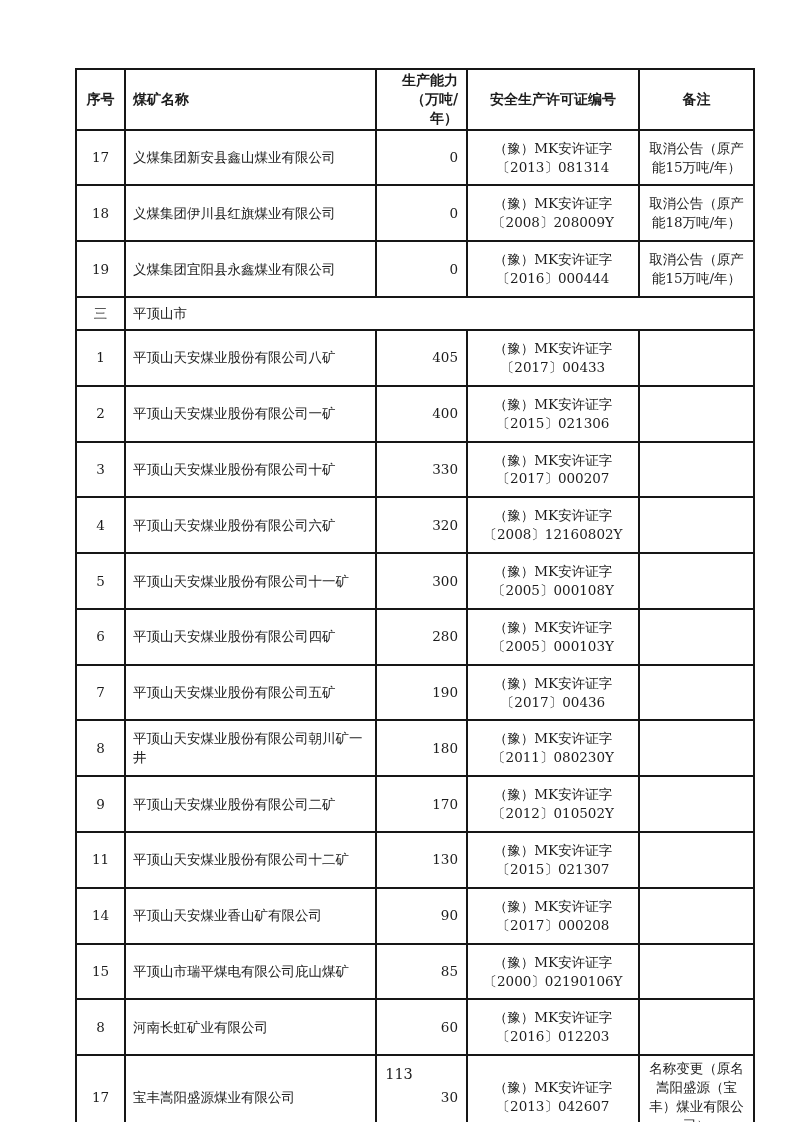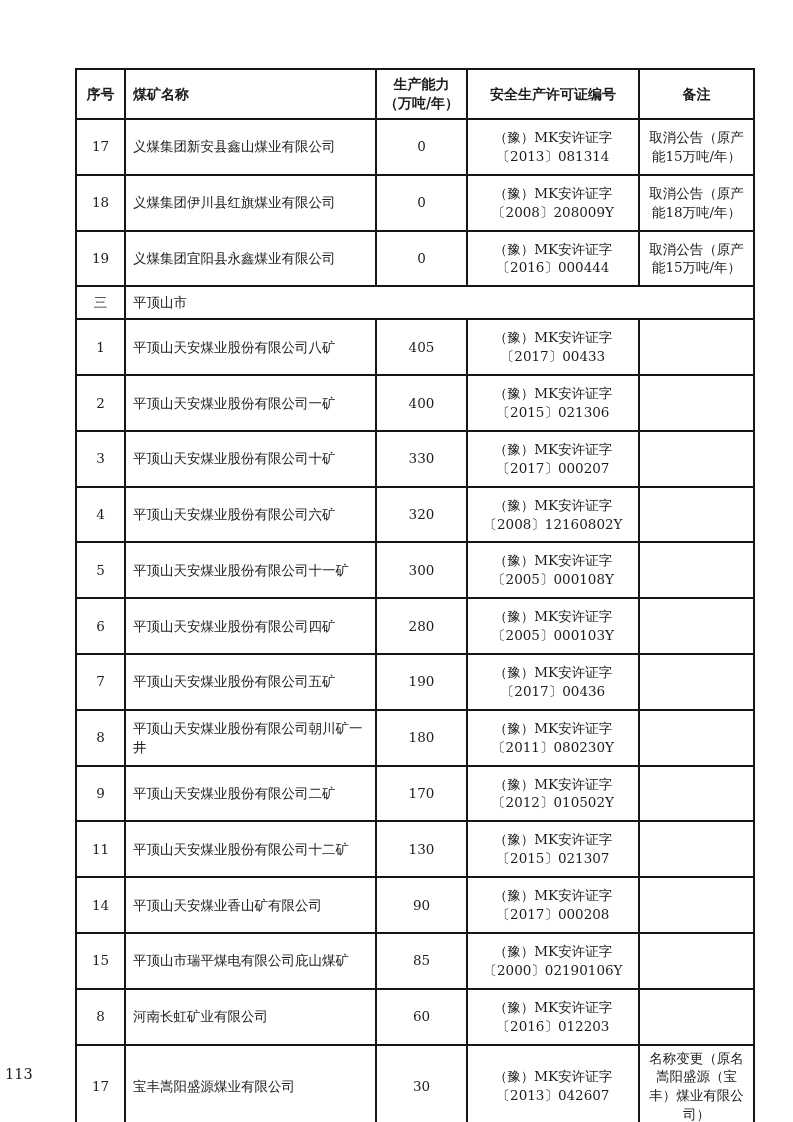--- a/index.html
+++ b/index.html
@@ -31,29 +31,29 @@
     height: 50px;
     text-align: center;
     padding: 2px 1px;
   }
   tbody tr.data-row { height: 42px; }
   tbody tr.section-row { height: 33px; }
   td { font-size: 13.5px; line-height: 1.4; }
 
   .c-num   { width: 49px;  text-align: center; padding: 1px 0; }
   .c-name  { width: 251px; text-align: left;   padding: 2px 7px; }
-  .c-cap   { width: 91px;  text-align: center; padding: 1px 2px; }
+  .c-cap   { width: 91px;  text-align: right; padding: 1px 8px; }
   .c-lic   { width: 172px; text-align: center; padding: 8px 5px; }
   .c-rem   { width: 115px; text-align: center; padding: 3px 4px; }
   .c-section { text-align: left; padding: 2px 7px; }
 
   .footer {
     position: absolute;
     left: 5px; right: 0; top: 1066px;
-    text-align: left;
+    text-align: center;
     font-size: 14.5px;
     color: #1c1c1c;
   }
 </style>
 </head>
 <body>
 
 <div class="page">
 
   <table class="mine-table">

